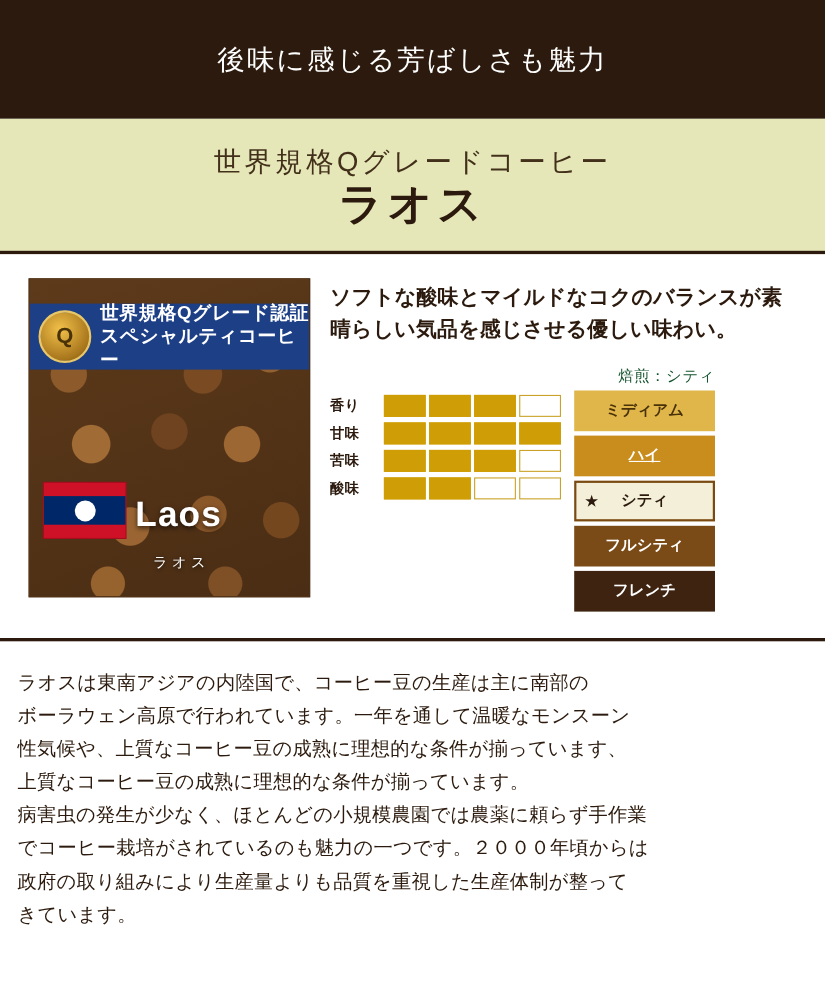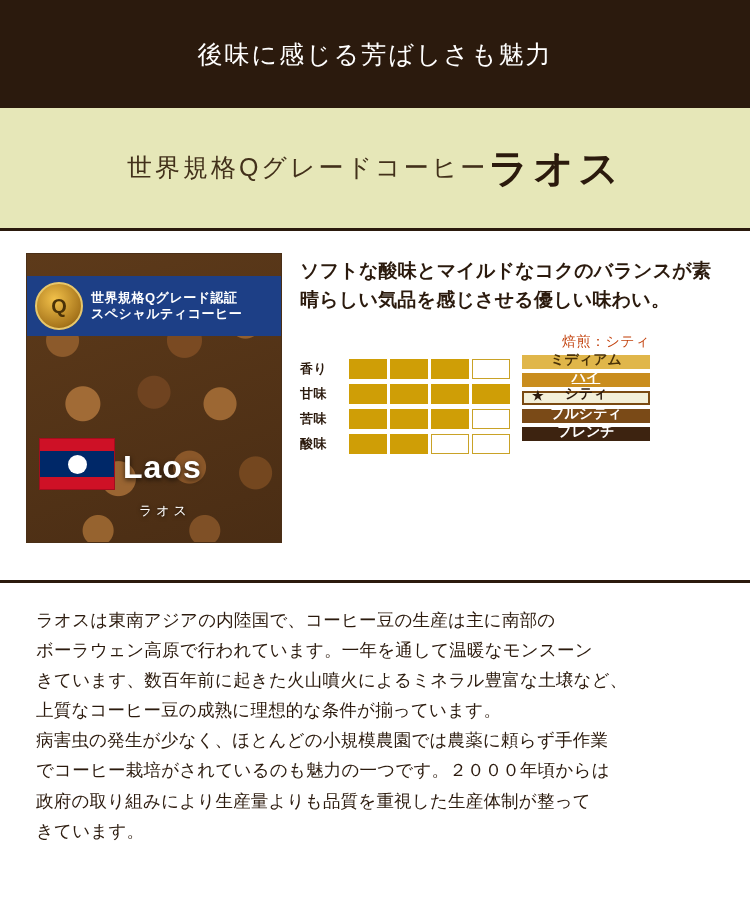--- a/index.html
+++ b/index.html
@@ -34,20 +34,21 @@
     font-size: 25px;
     letter-spacing: 2px;
     font-weight: 400;
   }
 
   
   .title-band {
     height: 120px;
     background: #e6e7b8;
     display: flex;
+    flex-direction: column;
     align-items: center;
     justify-content: center;
     border-bottom: 3px solid #2b1a0d;
   }
   .title-sub {
     font-size: 25px;
     color: #42301a;
     letter-spacing: 3px;
     margin-bottom: 2px;
   }
@@ -124,21 +125,21 @@
   }
   .badge-seal span {
     font-size: 20px;
     color: #4a3208;
     font-weight: bold;
     line-height: 1;
   }
   .badge-text {
     margin-left: 8px;
     color: #ffffff;
-    font-size: 13px;
+    font-size: 17px;
     font-weight: bold;
     line-height: 1.25;
     letter-spacing: 0.5px;
   }
   .flag {
     position: absolute;
     left: 12px;
     bottom: 52px;
     width: 74px;
     height: 50px;
@@ -239,35 +240,35 @@
   }
 
   
   .roast {
     display: flex;
     flex-direction: column;
     align-items: flex-end;
   }
   .roast-title {
     font-size: 14px;
-    color: #c2410c;
+    color: #14532d;
     margin-bottom: 4px;
     letter-spacing: 0.5px;
     text-align: right;
   }
   .roast-list {
     display: flex;
     flex-direction: column;
     gap: 4px;
   }
   .roast-item {
     width: 128px;
-    height: 14px;
-    display: flex;
-    align-items: flex-end;
+    height: 37px;
+    display: flex;
+    align-items: center;
     justify-content: center;
     font-size: 14px;
     font-weight: bold;
     color: #ffffff;
     position: relative;
     box-sizing: border-box;
   }
   .roast-item.r0 { background: #e0b64a; color: #4a3208; }
   .roast-item.r1 { background: #c98d1e; text-decoration: underline; }
   .roast-item.r2 { background: #f3efd8; color: #2b1a0d; border: 2px solid #7a4a12; }
@@ -275,21 +276,21 @@
   .roast-item.r4 { background: #3d2310; }
   .roast-star {
     position: absolute;
     left: 8px;
     font-size: 13px;
     color: #2b1a0d;
   }
 
   
   .desc {
-    padding: 22px 36px 10px 36px;
+    padding: 22px 36px 10px 16px;
     font-size: 17.5px;
     line-height: 1.72;
     color: #2b1a0d;
     letter-spacing: 0.2px;
   }
   .desc p { margin: 0; }
 </style>
 </head>
 <body>
 
@@ -389,20 +390,20 @@
               </div>
             </div>
         </div>
       </div>
     </div>
   </div>
 
   <div class="desc">
       <p>ラオスは東南アジアの内陸国で、コーヒー豆の生産は主に南部の</p>
       <p>ボーラウェン高原で行われています。一年を通して温暖なモンスーン</p>
-      <p>きています、数百年前に起きた火山噴火によるミネラル豊富な土壌など、</p>
+      <p>性気候や、上質なコーヒー豆の成熟に理想的な条件が揃っています、</p>
       <p>上質なコーヒー豆の成熟に理想的な条件が揃っています。</p>
       <p>病害虫の発生が少なく、ほとんどの小規模農園では農薬に頼らず手作業</p>
       <p>でコーヒー栽培がされているのも魅力の一つです。２０００年頃からは</p>
       <p>政府の取り組みにより生産量よりも品質を重視した生産体制が整って</p>
       <p>きています。</p>
     </div>
 </div>
 
 </body></html>

